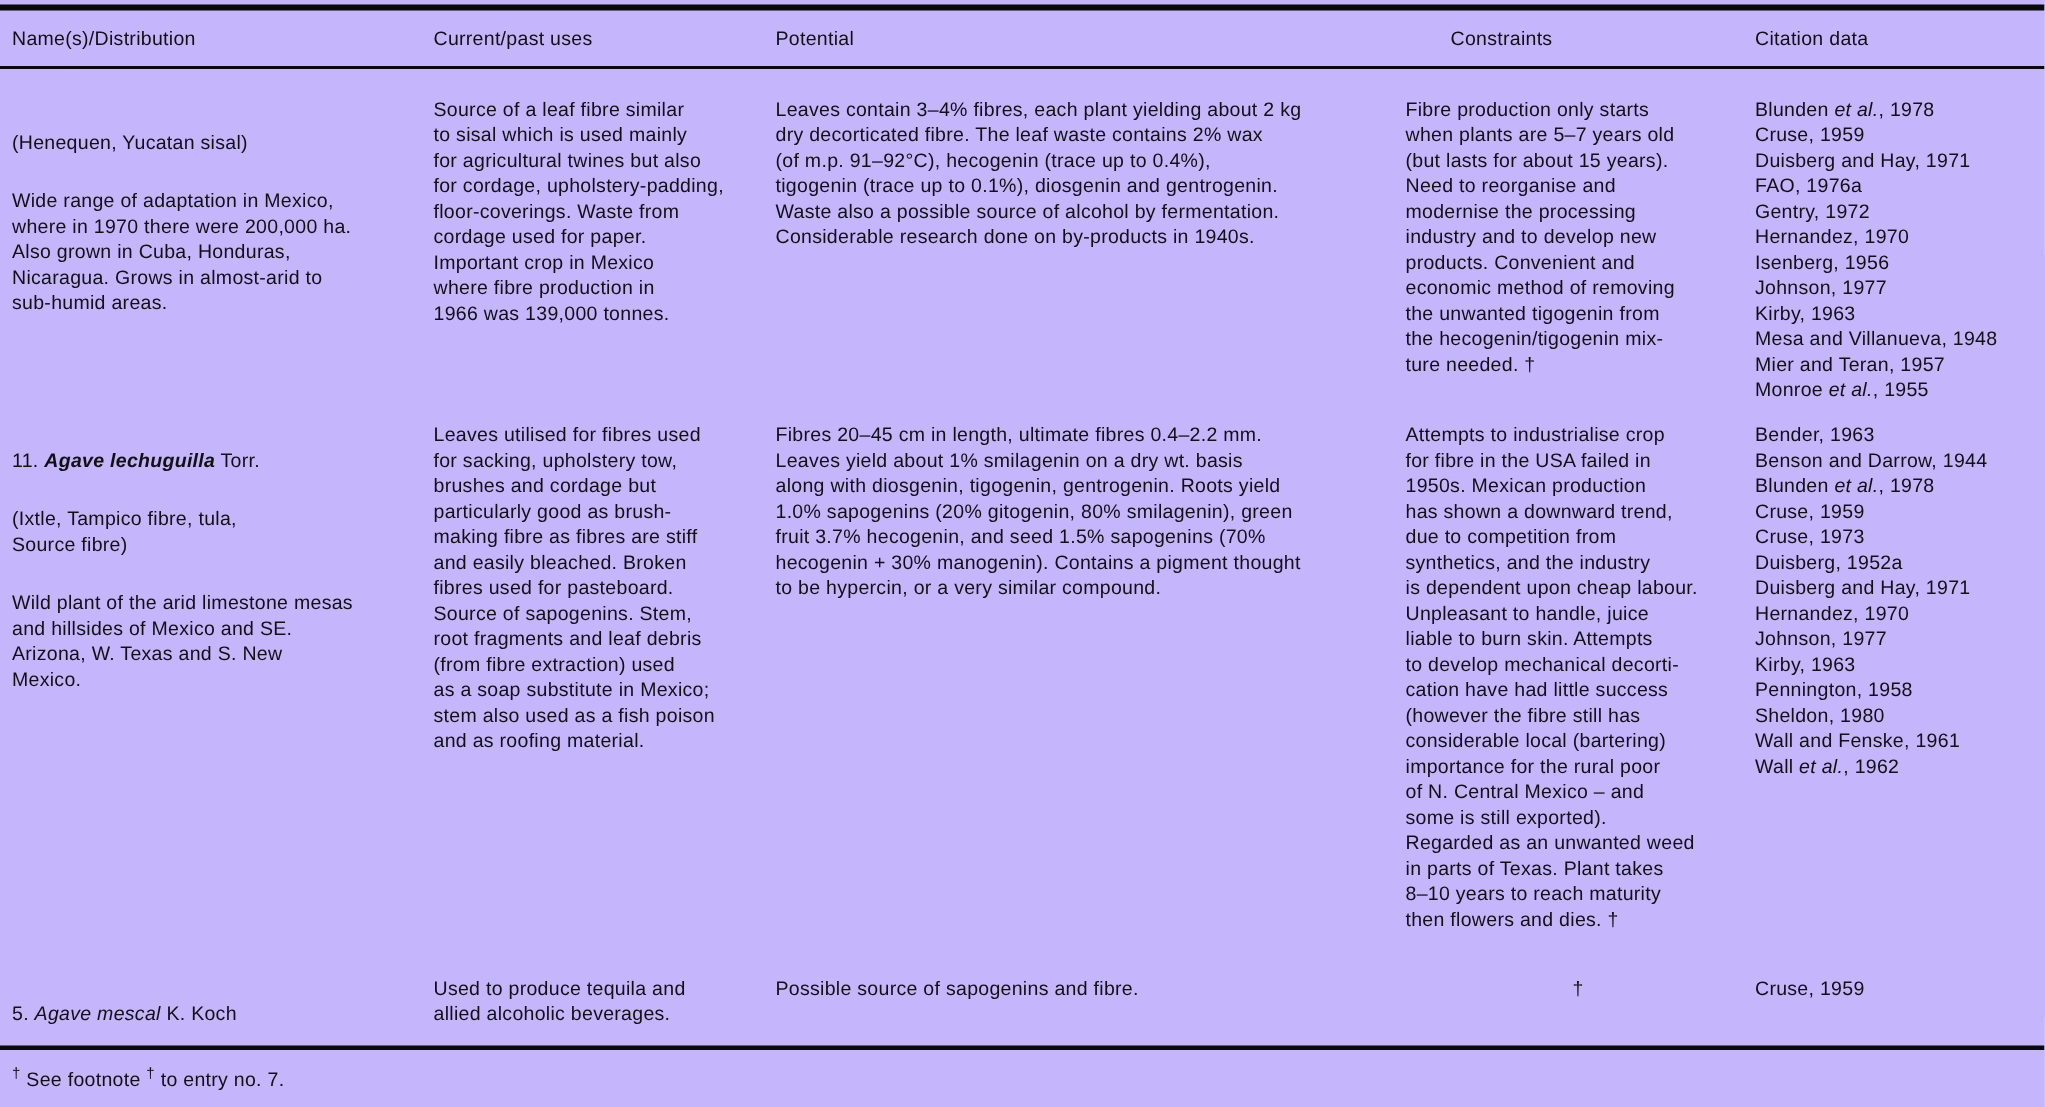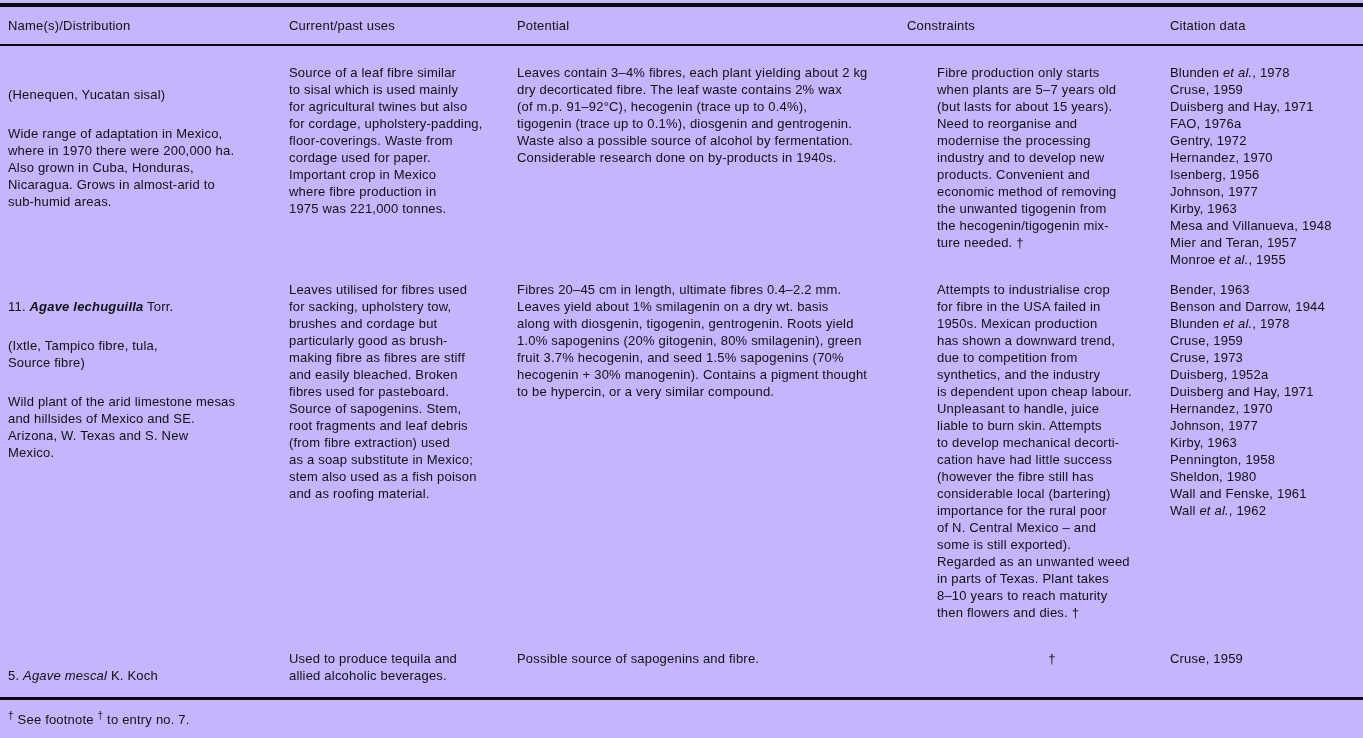--- a/index.html
+++ b/index.html
@@ -19,21 +19,21 @@
     overflow:hidden;
   }
   .rule{position:absolute;left:0;width:1363px;background:#0a0a0a;}
   .rule-top{top:3px;height:4px;}
   .rule-header{top:44px;height:2px;}
   .rule-bottom{top:697px;height:3px;}
   .hdr{position:absolute;top:17px;white-space:nowrap;}
   .hdr.c1{left:8px;}
   .hdr.c2{left:289px;}
   .hdr.c3{left:517px;}
-  .hdr.c4{left:907px;}
+  .hdr.c4{left:967px;}
   .hdr.c5{left:1170px;}
   .entry{position:absolute;left:0;width:1363px;}
   .e10{top:64px;}
   .e11{top:281px;}
   .e12{top:650px;}
   .cell{position:absolute;top:0;white-space:pre-line;}
   .col1{left:8px;width:278px;}
   .col2{left:289px;width:250px;}
   .col3{left:517px;width:440px;}
   .col4{left:937px;width:230px;}
@@ -74,21 +74,21 @@
 sub-humid areas.</div>
     </div>
     <div class="cell col2">Source of a leaf fibre similar
 to sisal which is used mainly
 for agricultural twines but also
 for cordage, upholstery-padding,
 floor-coverings.  Waste from
 cordage used for paper.
 Important crop in Mexico
 where fibre production in
-1975 was 221,000 tonnes.</div>
+1966 was 139,000 tonnes.</div>
     <div class="cell col3">Leaves contain 3–4% fibres, each plant yielding about 2 kg
 dry decorticated fibre.  The leaf waste contains 2% wax
 (of m.p. 91–92°C), hecogenin (trace up to 0.4%),
 tigogenin (trace up to 0.1%), diosgenin and gentrogenin.
 Waste also a possible source of alcohol by fermentation.
 Considerable research done on by-products in 1940s.</div>
     <div class="cell col4">Fibre production only starts
 when plants are 5–7 years old
 (but lasts for about 15 years).
 Need to reorganise and

